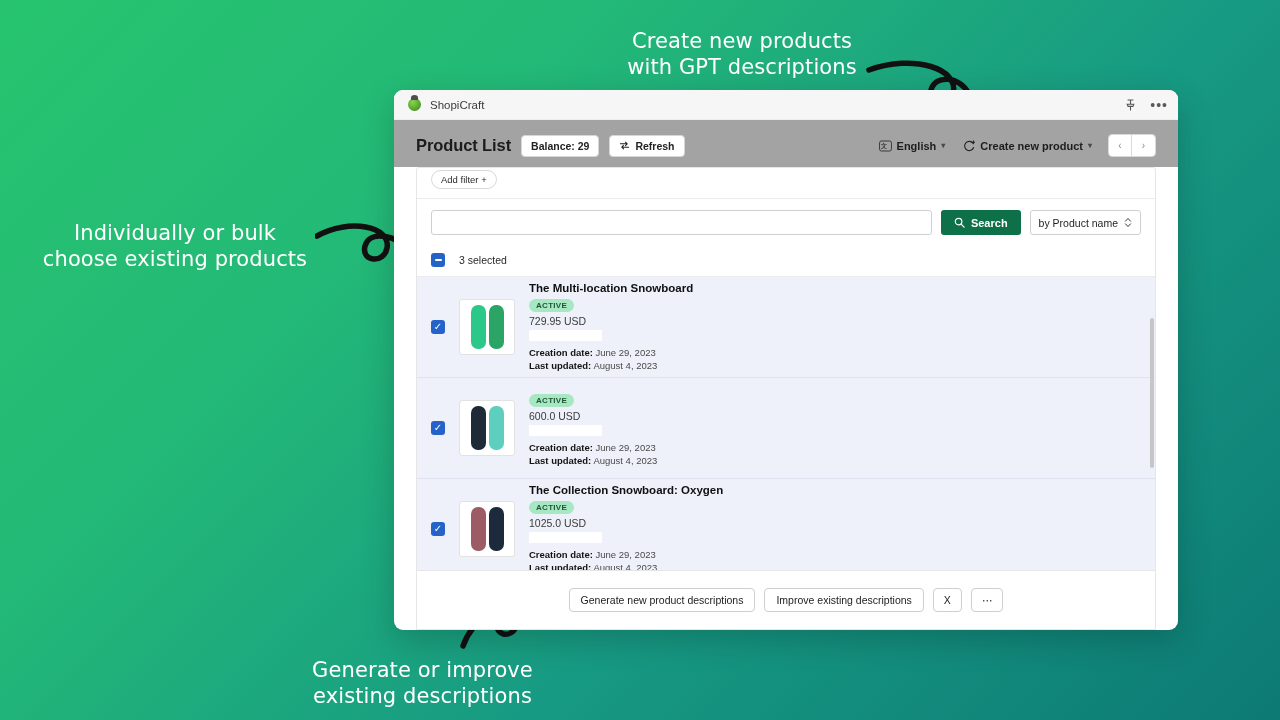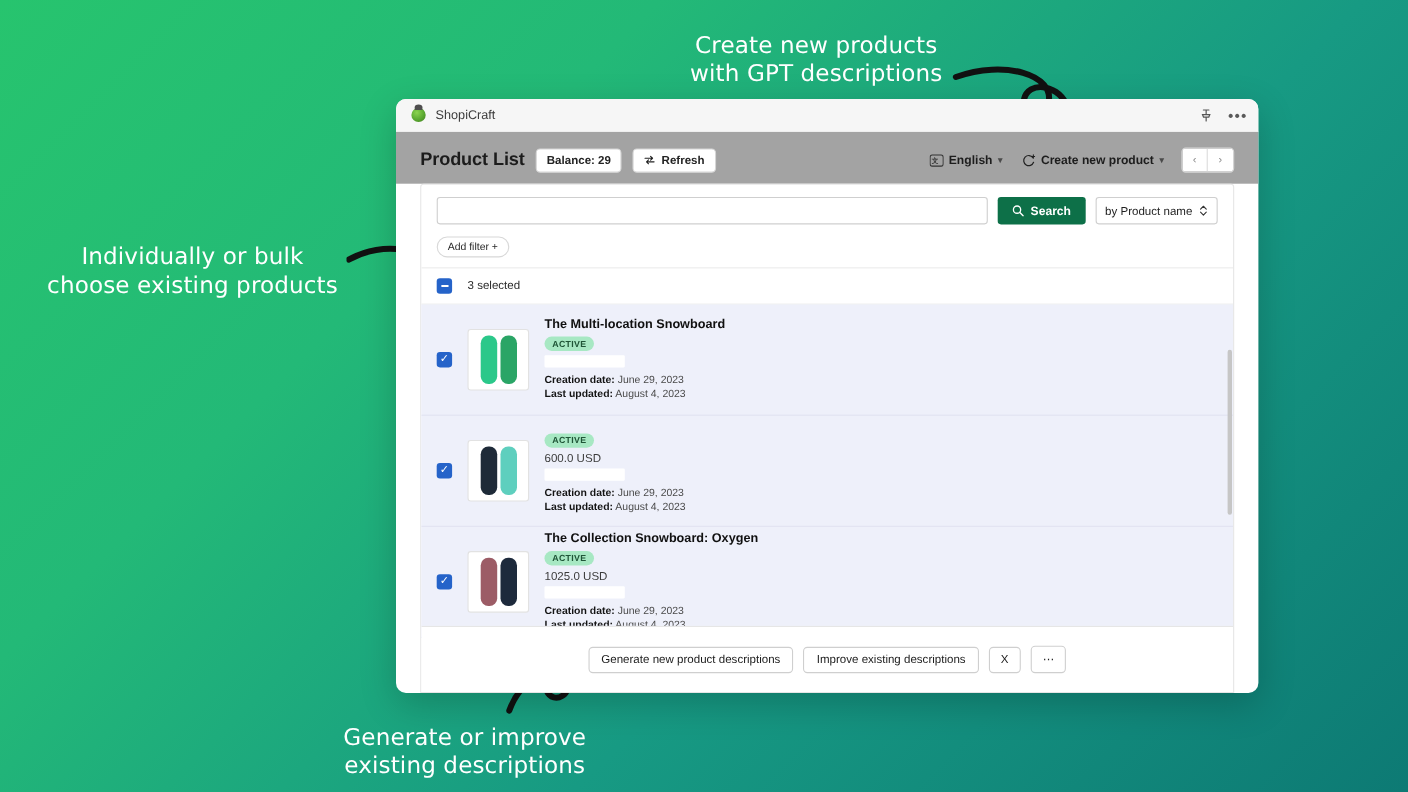--- a/index.html
+++ b/index.html
@@ -23,21 +23,21 @@
   #anno-top    { top:28px;  left:607px; width:270px; text-align:center; }
   #anno-left   { top:220px; left:30px;  width:290px; text-align:center; }
   #anno-bottom { top:657px; left:295px; width:255px; text-align:center; }
   .anno-arrow { position:absolute; pointer-events:none; }
   #arrow-top    { top:58px;  left:865px; }
   #arrow-left   { top:222px; left:315px; }
   #arrow-bottom { top:588px; left:455px; }
 
   
   #window {
-    position:absolute; left:360px; top:90px;
+    position:absolute; left:394px; top:90px;
     width:784px; height:540px;
     background:#ffffff;
     border-radius:9px;
     box-shadow:0 10px 34px rgba(0,0,0,.20);
     overflow:hidden;
     display:flex; flex-direction:column;
   }
 
   
   #titlebar {
@@ -241,60 +241,61 @@
       </div>
       <div id="pager">
         <div class="pager-btn" id="pager-prev">‹</div>
         <div class="pager-btn" id="pager-next">›</div>
       </div>
     </div>
   </div>
 
   <div id="content">
 
+    <div id="filter-row">
+      <span id="add-filter">Add filter +</span>
+    </div>
+
     <div id="search-row">
       <input id="search-input" type="text" placeholder="" style="">
       <button id="search-button">
         <svg width="11" height="11" viewBox="0 0 12 12">
           <circle cx="5" cy="5" r="3.6" stroke="#fff" stroke-width="1.3" fill="none"></circle>
           <path d="M7.8 7.8L11 11" stroke="#fff" stroke-width="1.4" stroke-linecap="round"></path>
         </svg>
         <span>Search</span>
       </button>
       <div id="search-scope">
         <span>by Product name</span>
         <svg width="8" height="11" viewBox="0 0 8 11">
           <path d="M1.4 4.2L4 1.5l2.6 2.7M1.4 6.8L4 9.5l2.6-2.7" stroke="#333" stroke-width="1" fill="none" stroke-linecap="round" stroke-linejoin="round"></path>
         </svg>
       </div>
     </div>
 
-    <div id="filter-row">
-      <span id="add-filter">Add filter +</span>
-    </div>
-
     <div id="select-row">
       <div class="cbox">
           <span class="dash"></span>
         </div>
       <span id="selected-label">3 selected</span>
     </div>
 
     <div id="product-list">
         <div class="product-row">
           <div class="cbox row-check">
             <span class="tick">✓</span>
           </div>
           <div class="thumb">
             <span class="board" style="background:#2bc88a"></span>
             <span class="board" style="background:#2aa566"></span>
           </div>
           <div class="info">
             <div class="p-name">The Multi-location Snowboard</div>
             <div><span class="p-badge">ACTIVE</span></div>
+            <div class="p-price">729.95 USD</div>
             <div class="p-blank"></div>
             <div class="p-meta">
               <div><b>Creation date:</b> <span>June 29, 2023</span></div>
               <div><b>Last updated:</b> <span>August 4, 2023</span></div>
             </div>
           </div>
         </div>
         <div class="product-row">
           <div class="cbox row-check">
             <span class="tick">✓</span>

